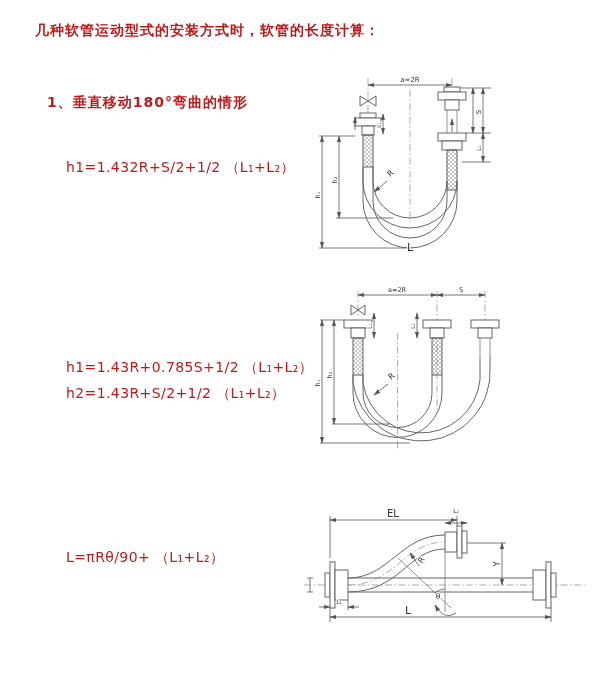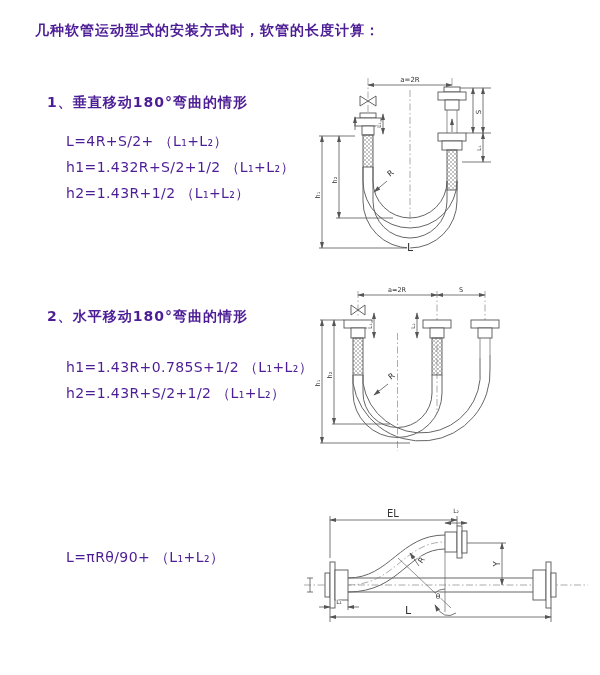--- a/index.html
+++ b/index.html
@@ -1,41 +1,38 @@
 <!DOCTYPE html>
 <html><head>
 <meta charset="utf-8">
 <style>
   html,body{margin:0;padding:0;background:#fff;}
   #page{position:relative;width:600px;height:675px;background:#fff;overflow:hidden;
-        font-family:"DejaVu Sans","Liberation Sans",sans-serif;color:#4c1d95;}
+        font-family:"DejaVu Sans","Liberation Sans",sans-serif;color:#b91c1c;}
   .title{position:absolute;left:35px;top:22px;font-size:14px;font-weight:bold;letter-spacing:1px;white-space:nowrap;}
   .heading{position:absolute;font-size:14px;font-weight:bold;letter-spacing:1px;white-space:nowrap;}
   .formula{position:absolute;font-size:14px;letter-spacing:0.4px;white-space:nowrap;}
   svg{position:absolute;overflow:visible;}
   .dim{stroke:#555;stroke-width:0.8;fill:none;}
   .thin{stroke:#666;stroke-width:0.7;fill:none;}
   .hose{stroke:#666;stroke-width:1;fill:none;}
   .part{fill:#fff;stroke:#555;stroke-width:0.9;}
   .cl{stroke:#888;stroke-width:0.7;stroke-dasharray:7 2.5 1.5 2.5;fill:none;}
   .lbl{fill:#333;font-family:"DejaVu Sans",sans-serif;paint-order:stroke;stroke:#fff;stroke-width:2px;stroke-linejoin:round;}
 </style>
 </head>
 <body>
 
 <div id="page">
 
   <div class="title">几种软管运动型式的安装方式时，软管的长度计算：</div>
 
   <div class="heading" style="left:47px;top:94px">1、垂直移动180°弯曲的情形</div>
-  <div class="formula" style="left:66px;top:133px">L=4R+S/2+ （L₁+L₂）</div>
   <div class="formula" style="left:66px;top:159px">h1=1.432R+S/2+1/2 （L₁+L₂）</div>
-  <div class="formula" style="left:66px;top:185px">h2=1.43R+1/2 （L₁+L₂）</div>
-
-  <div class="heading" style="left:47px;top:308px">2、水平移动180°弯曲的情形</div>
+
   <div class="formula" style="left:66px;top:359px">h1=1.43R+0.785S+1/2 （L₁+L₂）</div>
   <div class="formula" style="left:66px;top:385px">h2=1.43R+S/2+1/2 （L₁+L₂）</div>
 
   <div class="formula" style="left:66px;top:549px">L=πRθ/90+ （L₁+L₂）</div>
 
   <svg style="left:303px;top:70px" width="282" height="185" viewBox="0 0 282 185">
     <defs>
       <marker id="a1" viewBox="0 0 10 10" refX="9" refY="5" markerWidth="9" markerHeight="9" orient="auto-start-reverse">
         <path d="M0,2 L10,5 L0,8 Z" fill="#555"></path>
       </marker>

